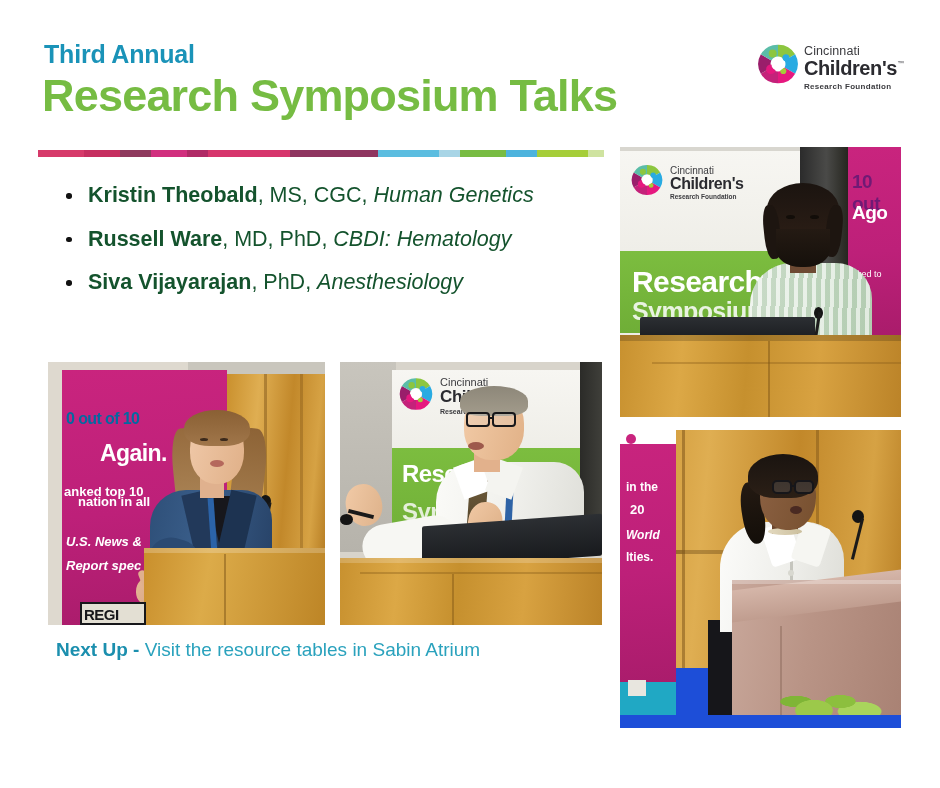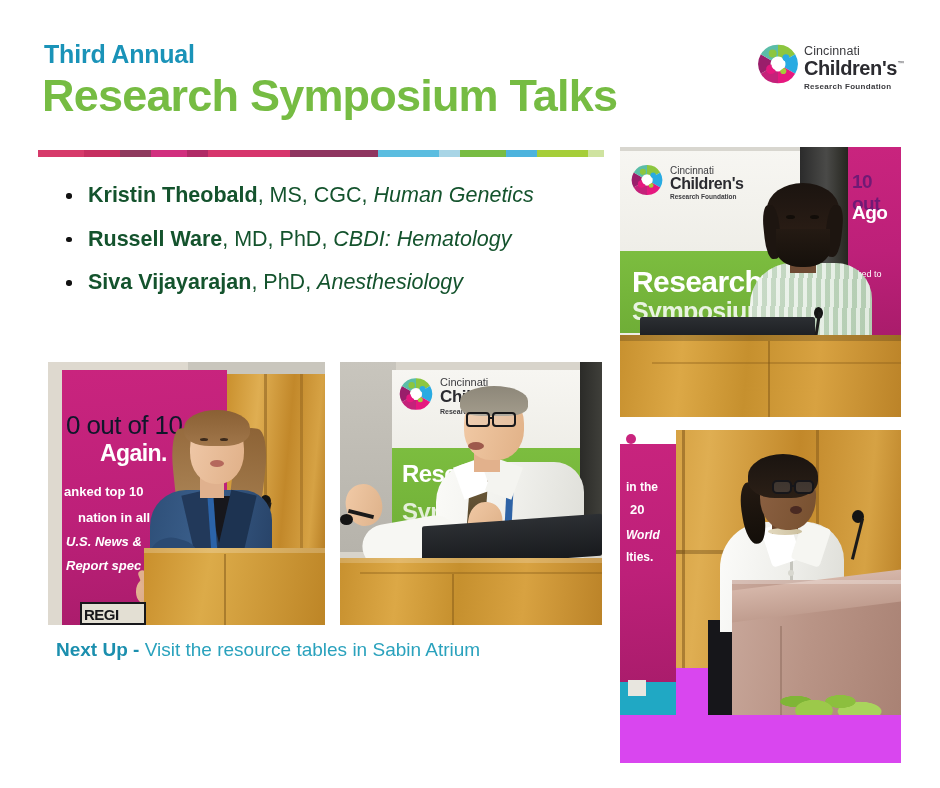--- a/index.html
+++ b/index.html
@@ -113,21 +113,21 @@
   #photoA .bw1 { left:12px; top:118px; font-size:30px; font-weight:bold; color:#fff; letter-spacing:-.6px; }
   #photoA .bw2 { left:12px; top:150px; font-size:25px; font-weight:bold; color:#e9f3e1; letter-spacing:-.6px; }
   #photoA .pw1 { left:232px; top:24px; font-size:19px; font-weight:bold; color:#701a75; letter-spacing:-.5px; }
   #photoA .pw2 { left:232px; top:55px; font-size:19px; font-weight:bold; color:#fff; letter-spacing:-.5px;text-align:right; }
   #photoA .pw3 { left:232px; top:122px; font-size:9px; color:#fff; }
   #photoA .pw4 { left:234px; top:140px; font-size:9px; color:#fff; }
   #photoA .pw5 { left:236px; top:158px; font-size:9px; color:#fff; }
   #photoA .pw6 { left:238px; top:176px; font-size:9px; color:#fff; }
 
   
-  #photoB { left:620px; top:430px; width:281px; height:333px; background:#d946ef; }
+  #photoB { left:620px; top:430px; width:281px; height:298px; background:#1d4ed8; }
   #photoB .wall  { left:0; top:0; width:281px; height:238px; }
   #photoB .wl1   { left:62px; top:0; width:3px; height:238px; background:rgba(110,70,18,.45); }
   #photoB .wl2   { left:196px; top:0; width:3px; height:150px; background:rgba(110,70,18,.38); }
   #photoB .wl3   { left:0; top:120px; width:62px; height:4px; background:rgba(90,58,14,.5); }
   #photoB .wl4   { left:62px; top:120px; width:80px; height:4px; background:rgba(90,58,14,.35); }
   #photoB .pink  { left:0; top:0; width:56px; height:258px; }
   #photoB .ptop  { left:0; top:0; width:56px; height:14px; background:#fff; }
   #photoB .pdot  { left:6px; top:4px; width:10px; height:10px; border-radius:50%; background:#c9247e; }
   #photoB .pbot  { left:0; top:252px; width:56px; height:33px; background:#20a8c4; }
   #photoB .pbot2 { left:8px; top:250px; width:18px; height:16px; background:#e8e6df; }
@@ -212,24 +212,24 @@
                    background:linear-gradient(105deg,#f0c9a9,#e0b088); }
   #photoC .hairT { left:136px; top:48px; width:66px; height:36px; border-radius:52% 52% 40% 40%;
                    background:linear-gradient(180deg,#8a6034,#a0764a); }
   #photoC .hairL { left:126px; top:66px; width:28px; height:100px; border-radius:40%;
                    background:linear-gradient(180deg,#966b3e,#b08b5c); transform:rotate(-6deg); }
   #photoC .hairR { left:184px; top:66px; width:32px; height:104px; border-radius:40%;
                    background:linear-gradient(180deg,#8d6336,#a98253); transform:rotate(7deg); }
   #photoC .eyeL  { left:152px; top:76px; width:8px; height:3.4px; border-radius:50%; background:#3c2a1c; }
   #photoC .eyeR  { left:172px; top:76px; width:8px; height:3.4px; border-radius:50%; background:#3c2a1c; }
   #photoC .mouth { left:162px; top:98px; width:14px; height:7px; border-radius:50%; background:#b5685c; }
-  #photoC .pw1 { left:18px; top:48px; font-size:26px; font-weight:normal; color:#0f172a; letter-spacing:-.6px; }
+  #photoC .pw1 { left:18px; top:48px; font-size:16px; font-weight:bold; color:#0369a1; letter-spacing:-.6px; }
   #photoC .pw2 { left:52px; top:78px; font-size:23px; font-weight:bold; color:#fff; letter-spacing:-.6px; }
   #photoC .pw3 { left:16px; top:122px; font-size:13px; font-weight:bold; color:#fff; }
-  #photoC .pw4 { left:30px; top:148px; font-size:13px; font-weight:bold; color:#fff; }
+  #photoC .pw4 { left:30px; top:132px; font-size:13px; font-weight:bold; color:#fff; }
   #photoC .pw5 { left:18px; top:172px; font-size:13px; font-weight:bold; font-style:italic; color:#fff; }
   #photoC .pw6 { left:18px; top:196px; font-size:13px; font-weight:bold; font-style:italic; color:#fff; }
 
   
   #photoD { left:340px; top:362px; width:262px; height:263px; background:#d8d4cb; }
   #photoD .gray  { left:0; top:0; width:56px; height:190px; background:linear-gradient(180deg,#c8c5bd,#b6b3ab); }
   #photoD .bd    { left:52px; top:8px; width:188px; height:78px; }
   #photoD .grn   { left:52px; top:86px; width:188px; height:104px; }
   #photoD .drape { left:240px; top:0; width:22px; height:190px; background:linear-gradient(90deg,#2b2b28,#3f3f3a); }
   #photoD .podium{ left:0; top:196px; width:262px; height:67px; }

